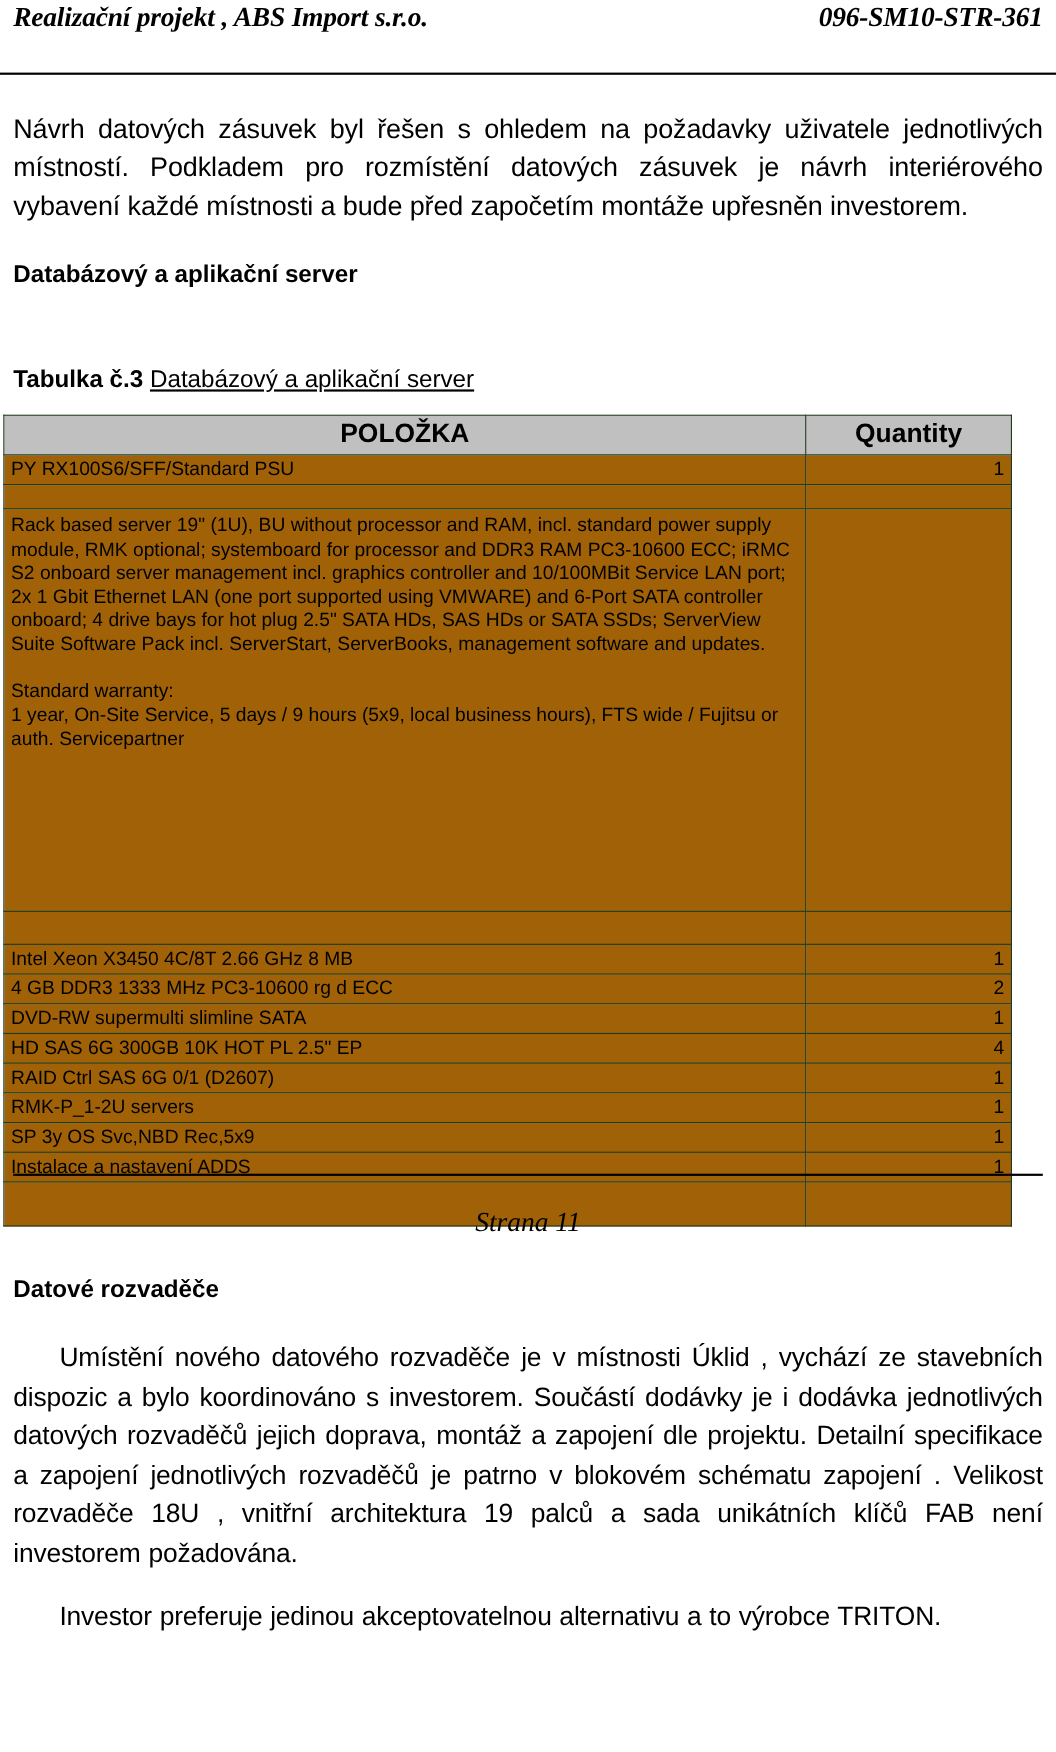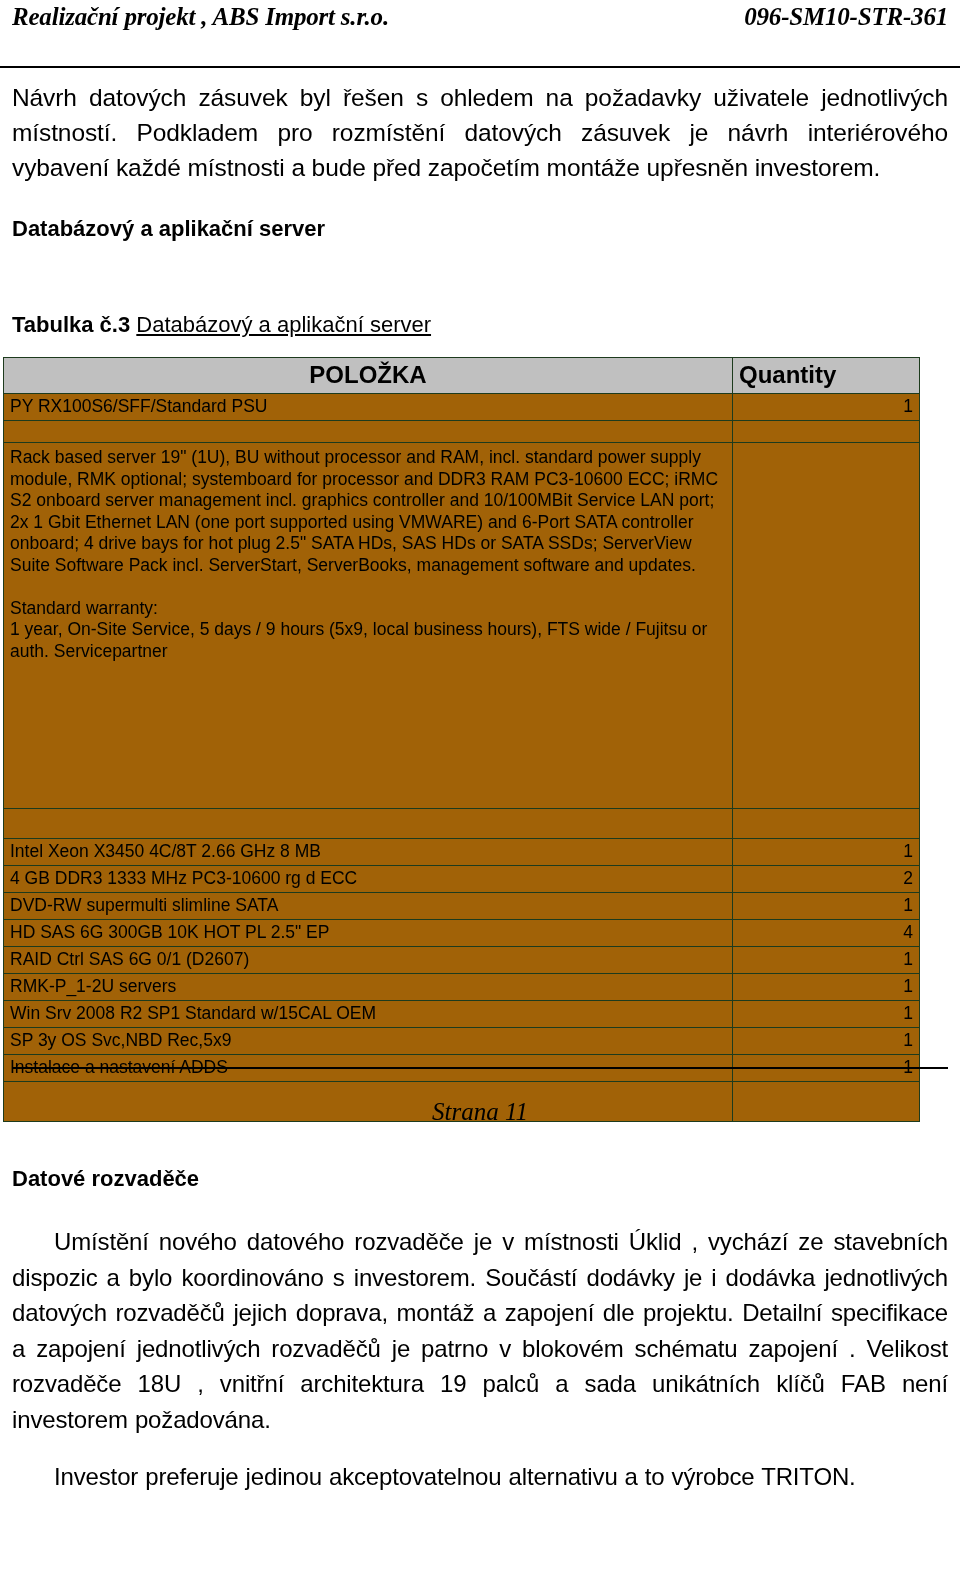--- a/index.html
+++ b/index.html
@@ -48,21 +48,21 @@
     position: absolute;
     top: 66px;
     left: 0;
     right: 0;
     border-bottom: 2.5px solid #000;
   }
 
   
   .content {
     position: absolute;
-    top: 80px;
+    top: 100px;
     left: 12px;
     width: 936px;
   }
 
   p.body-par {
     margin: 0;
     font-size: 24.5px;
     line-height: 35px;
     text-align: justify;
     letter-spacing: -0.1px;
@@ -105,21 +105,21 @@
     background: #a16207;
     line-height: 21px;
   }
   table.spec thead th {
     background: #c0c0c0;
     font-weight: 700;
     font-size: 24px;
     line-height: 31px;
     padding: 1px 6px 3px 6px;
   }
-  table.spec thead th.qty { text-align: left; }
+  table.spec thead th.qty { text-align: center; }
   table.spec td.qty { text-align: right; }
   table.spec tr.spacer td { height: 22px; }
   table.spec tr.tall-spacer td { height: 30px; }
   table.spec td.desc {
     height: 366px;
     font-size: 17.5px;
     line-height: 21.5px;
     white-space: pre-line;
     padding-top: 4px;
   }
@@ -243,24 +243,20 @@
         </tr>
         <tr class="data">
           <td>RAID Ctrl SAS 6G 0/1 (D2607)</td>
           <td class="qty">1</td>
         </tr>
         <tr class="data">
           <td>RMK-P_1-2U servers</td>
           <td class="qty">1</td>
         </tr>
         <tr class="data">
-          <td>Win Srv 2008 R2 SP1 Standard w/15CAL OEM</td>
-          <td class="qty">1</td>
-        </tr>
-        <tr class="data">
           <td>SP 3y OS Svc,NBD Rec,5x9</td>
           <td class="qty">1</td>
         </tr>
         <tr class="data">
           <td>Instalace a nastavení ADDS</td>
           <td class="qty">1</td>
         </tr>
 
         <tr class="end-spacer">
           <td></td>

